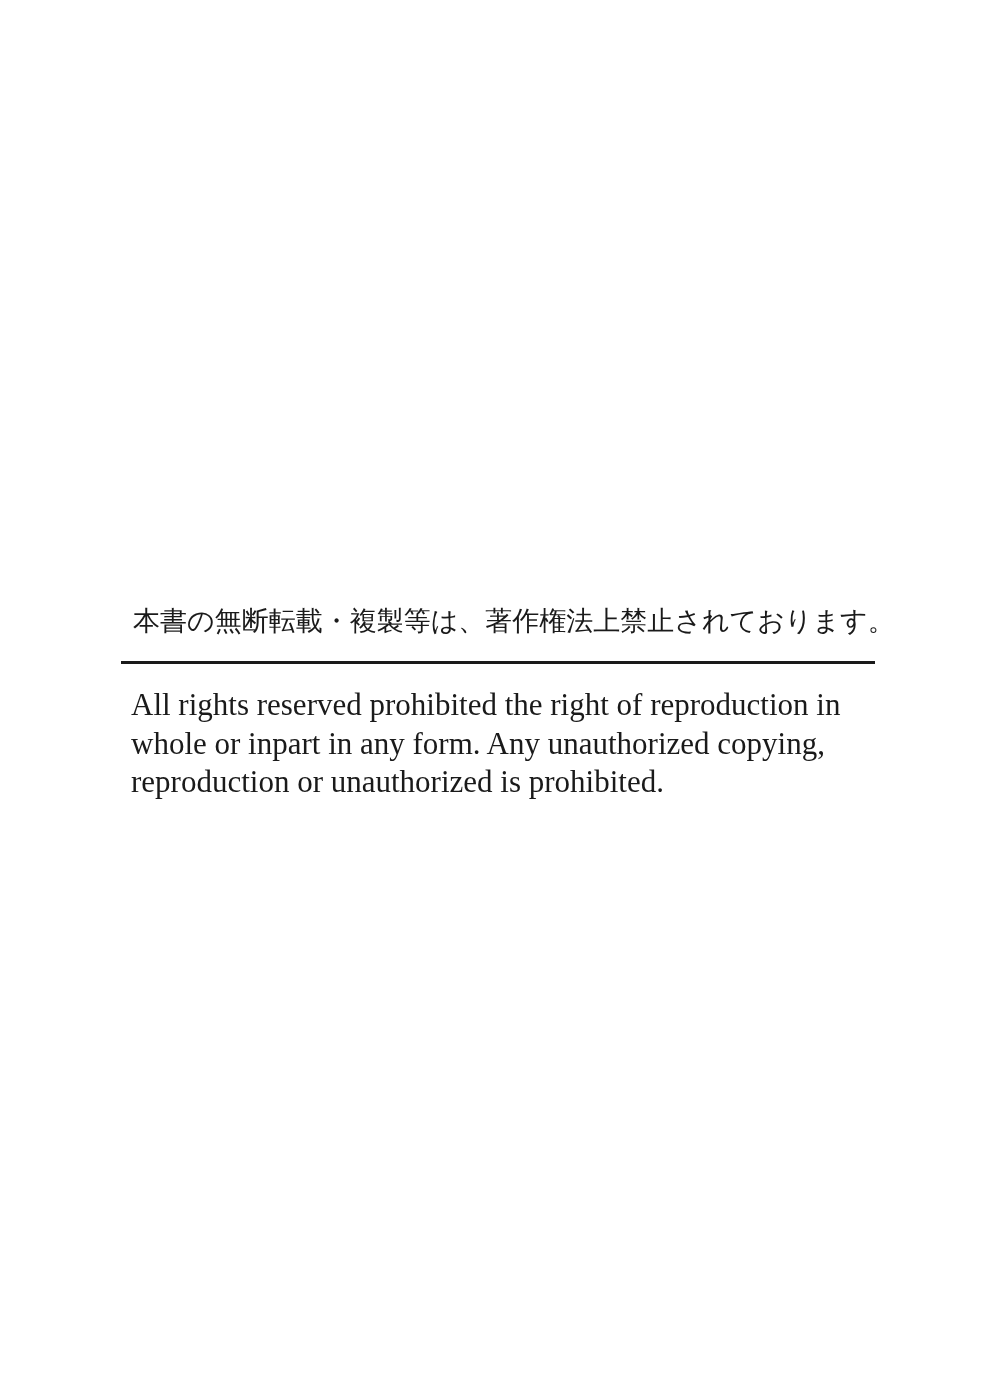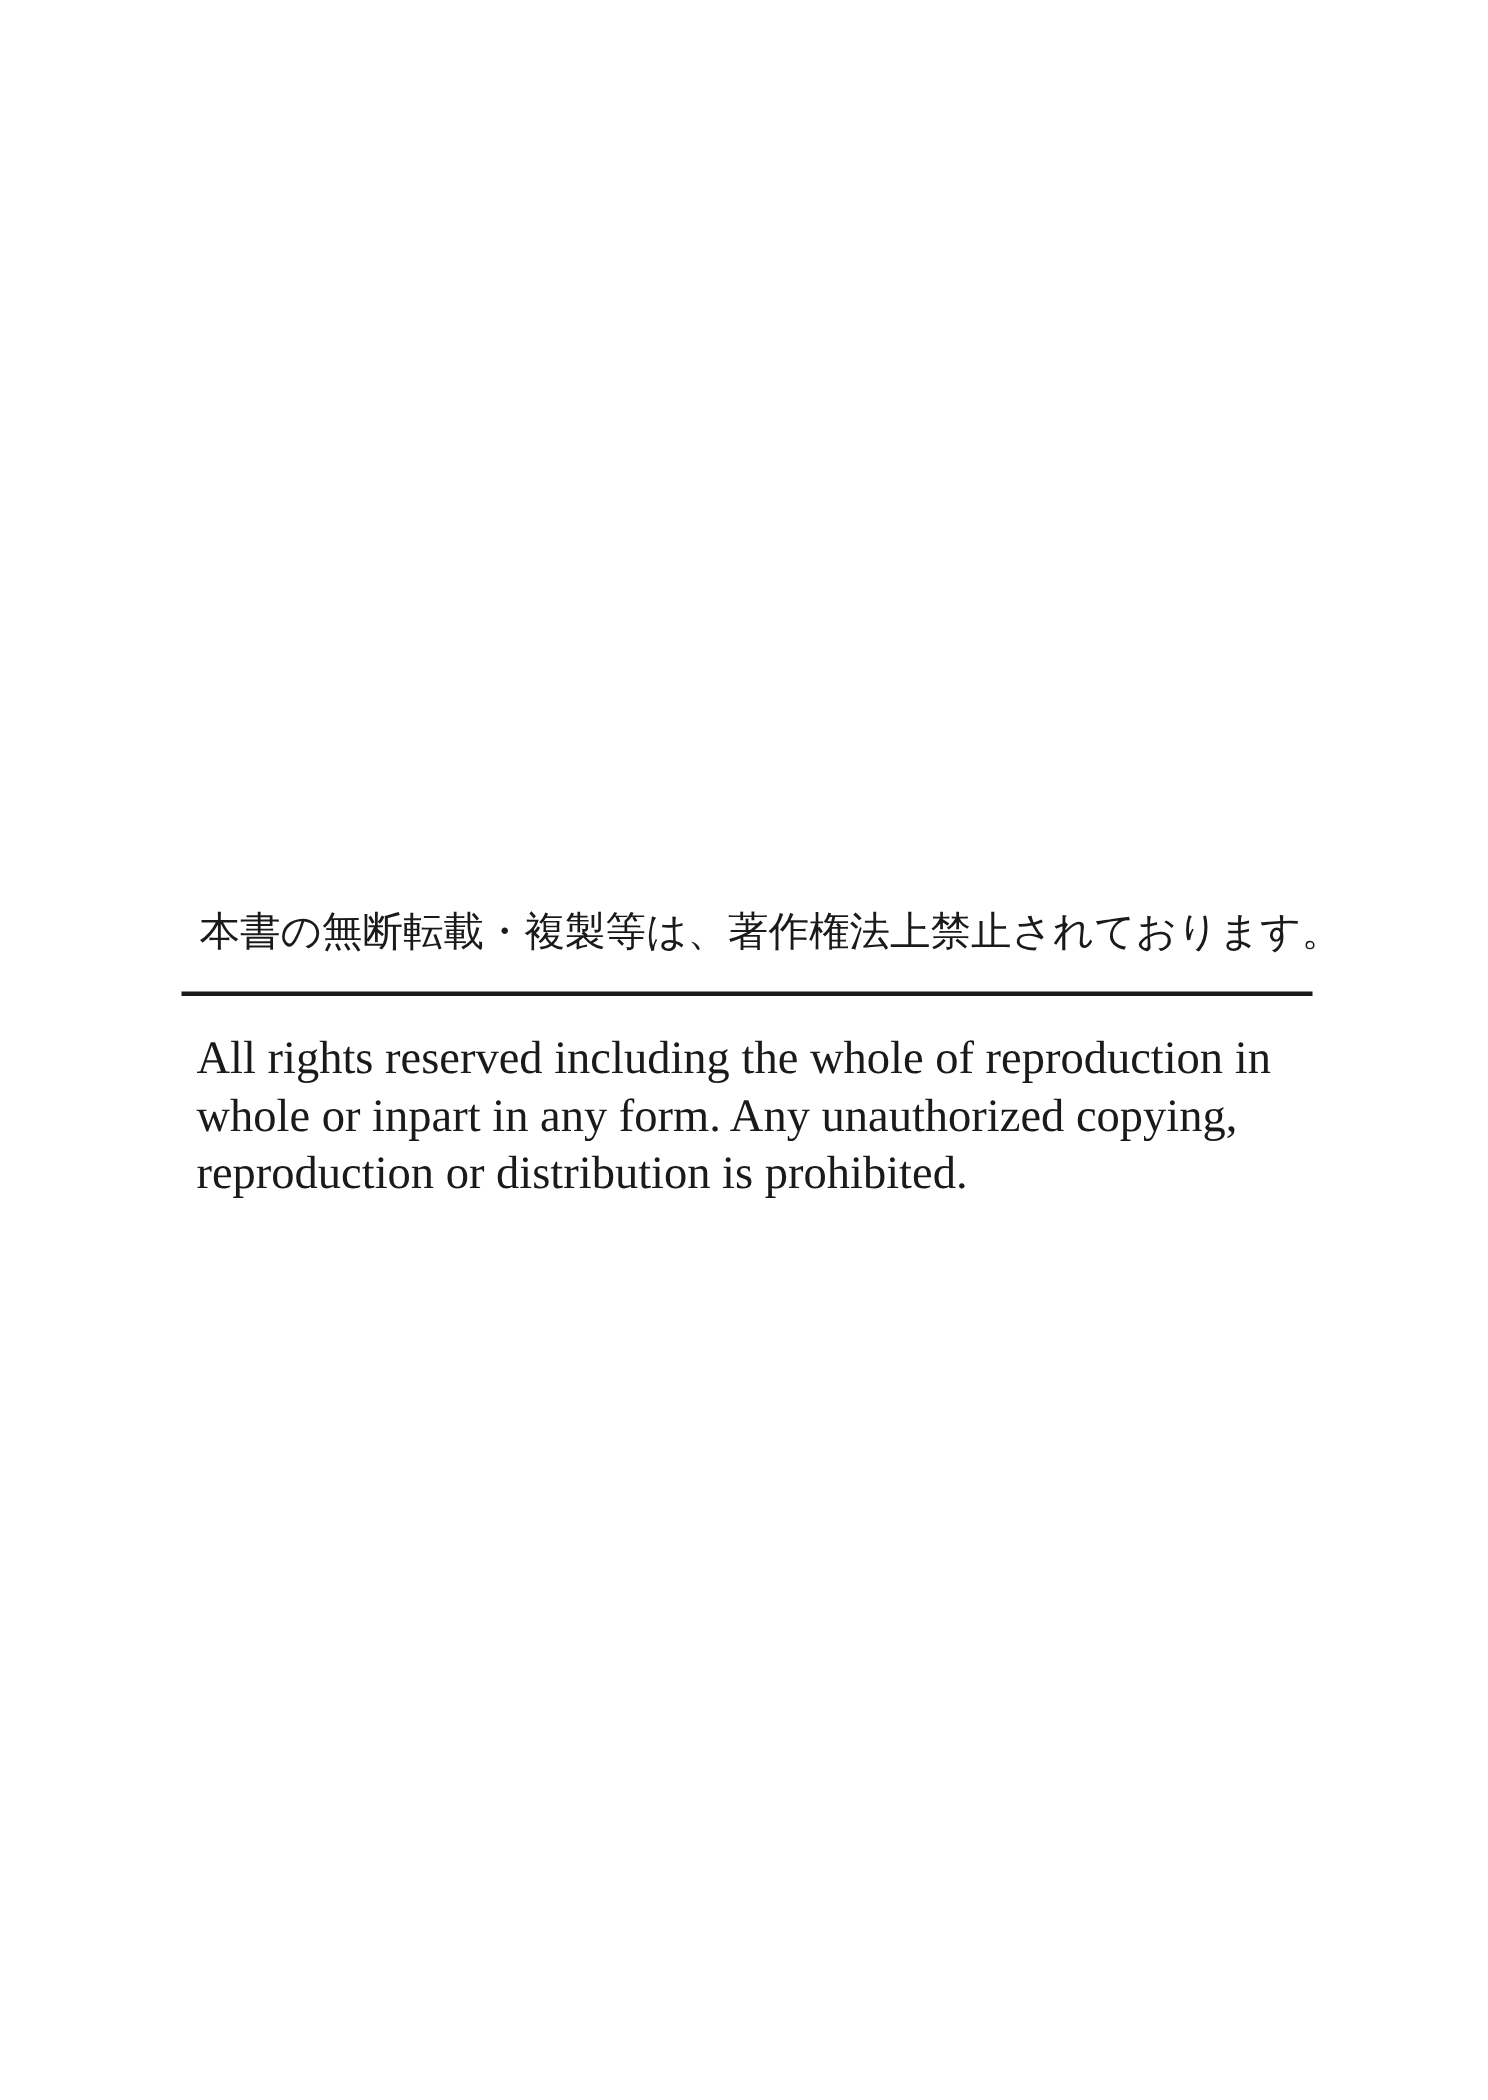--- a/index.html
+++ b/index.html
@@ -57,19 +57,19 @@
 <body>
 
 <div class="page">
   <div class="notice-block">
 
     <div class="jp-notice">本書の無断転載・複製等は、著作権法上禁止されております。</div>
 
     <div class="divider"></div>
 
     <div class="en-notice">
-      <div class="en-line">All rights reserved including the whole of reproduction in</div>
+      <div class="en-line">All rights reserved prohibited the right of reproduction in</div>
       <div class="en-line">whole or inpart in any form. Any unauthorized copying,</div>
-      <div class="en-line">reproduction or distribution is prohibited.</div>
+      <div class="en-line">reproduction or unauthorized is prohibited.</div>
     </div>
 
   </div>
 </div>
 
 </body></html>

